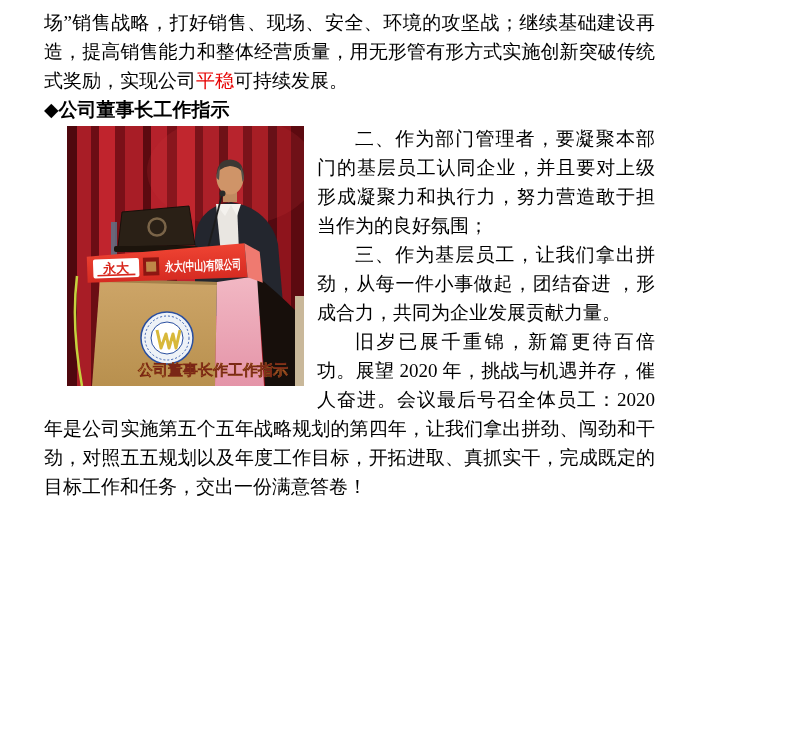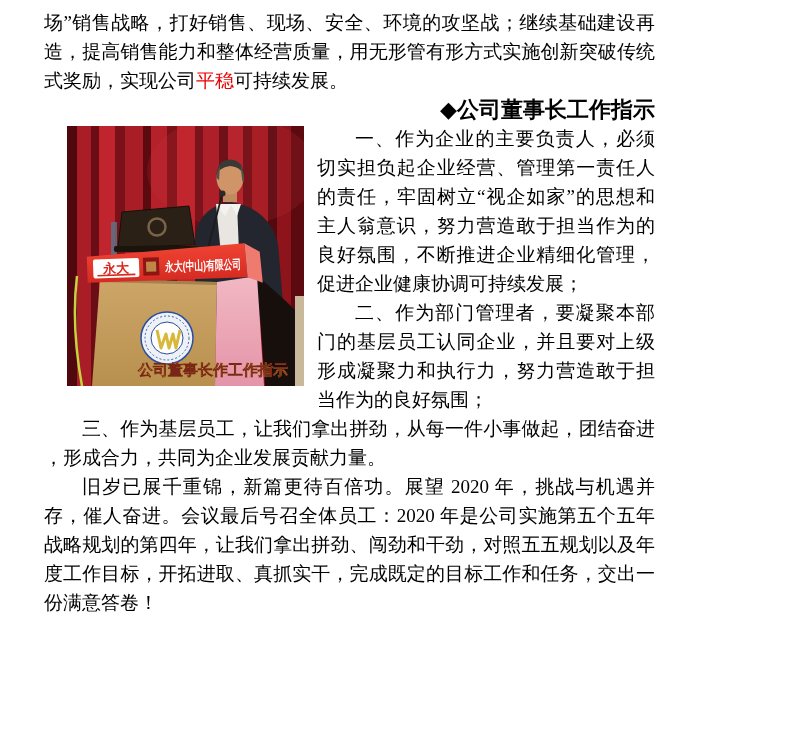--- a/index.html
+++ b/index.html
@@ -20,24 +20,24 @@
     line-height: 29px;
     color: #000000;
     text-align: justify;
     text-justify: inter-ideograph;
   }
   .para { margin: 0; }
   .indent { text-indent: 2em; }
   .red-text { color: #e60000; }
   .heading {
     margin: 0;
-    font-size: 22px;
+    font-size: 19px;
     line-height: 29px;
     font-weight: bold;
-    text-align: right;
+    text-align: left;
     text-indent: 0;
   }
   .photo {
     float: left;
     width: 237px;
     height: 260px;
     margin: 2px 13px 8px 23px;
   }
   .photo svg { display: block; }
 </style>
@@ -141,21 +141,20 @@
         <path d="M90,204 L94,222 L99,208 L102,222 L106,208 L109,222 L113,204" fill="none" stroke="#d8b83a" stroke-width="3" stroke-linejoin="round"></path>
       </g>
 
       <path d="M10,150 Q4,200 15,260" fill="none" stroke="#c6d23e" stroke-width="2.5"></path>
 
       <text x="146" y="249" text-anchor="middle" font-family="'Liberation Sans',sans-serif" font-size="15" font-weight="bold" fill="#f2d63c" stroke="#7a2616" stroke-width="0.4">公司董事长作工作指示</text>
     </svg>
   </div>
 
 
-  <p class="para indent">一、作为企业的主要负责人，必须切实担负起企业经营、管理第一责任人的责任，牢固树立“视企如家”的思想和主人翁意识，努力营造敢于担当作为的良好氛围，不断推进企业精细化管理，促进企业健康协调可持续发展；</p>
 
   <p class="para indent">二、作为部门管理者，要凝聚本部门的基层员工认同企业，并且要对上级形成凝聚力和执行力，努力营造敢于担当作为的良好氛围；</p>
 
   <p class="para indent">三、作为基层员工，让我们拿出拼劲，从每一件小事做起，团结奋进 ，形成合力，共同为企业发展贡献力量。</p>
 
   <p class="para indent">旧岁已展千重锦，新篇更待百倍功。展望 2020 年，挑战与机遇并存，催人奋进。会议最后号召全体员工：2020 年是公司实施第五个五年战略规划的第四年，让我们拿出拼劲、闯劲和干劲，对照五五规划以及年度工作目标，开拓进取、真抓实干，完成既定的目标工作和任务，交出一份满意答卷！</p>
 
 </div>
 
 </body></html>

